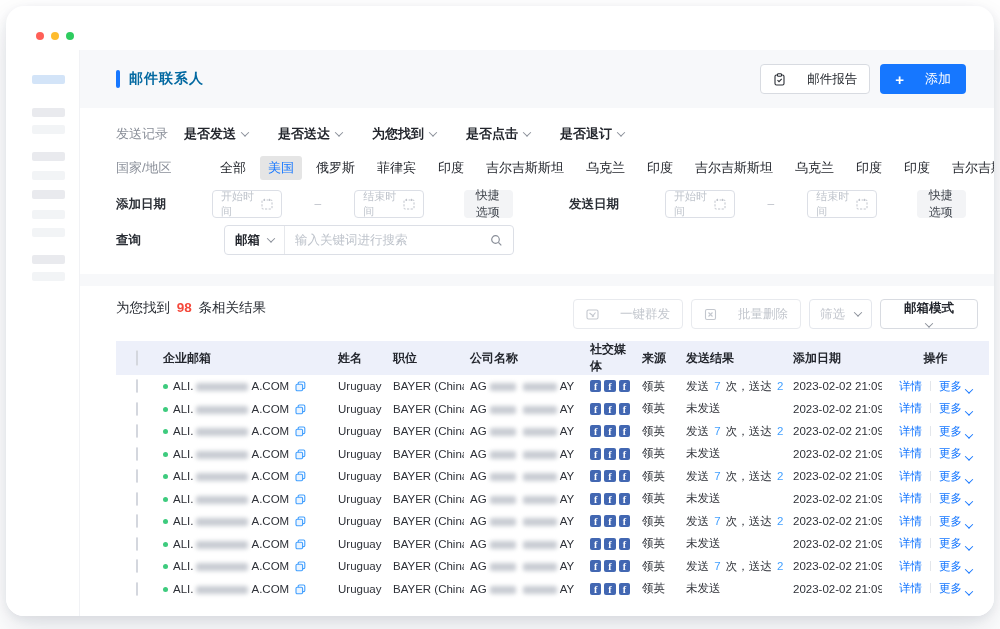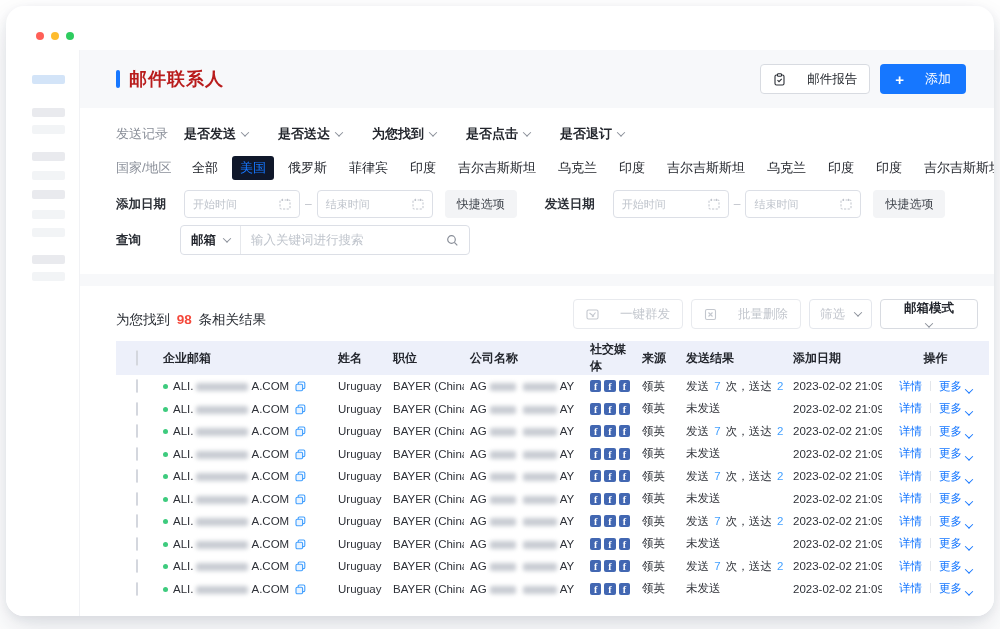--- a/index.html
+++ b/index.html
@@ -11,61 +11,61 @@
   .dot.r{background:#ff5f57}.dot.y{background:#febc2e}.dot.g{background:#2ecc5f}
 
   .sidebar { position:absolute; left:0; top:44px; bottom:0; width:73px; background:#fff; }
   .sbar { position:absolute; left:26px; width:33px; height:9px; border-radius:2px; }
 
   .main { position:absolute; left:73px; top:44px; right:0; bottom:0; background:#f7f8fa; border-left:1px solid #f1f2f5;
           display:flex; flex-direction:column; }
 
   .titlebar { height:58px; display:flex; align-items:center; padding:0 28px 0 36px; flex:none; }
   .taccent { width:4px; height:18px; background:#1677ff; border-radius:2px; margin-right:9px; }
-  .ptitle { font-size:18px; font-weight:bold; color:#b91c1c; letter-spacing:1px; }
+  .ptitle { font-size:14px; font-weight:bold; color:#0369a1; letter-spacing:1px; }
   .hspacer { margin-left:auto; }
   .btn { display:inline-flex; align-items:center; gap:21px; height:30px; padding:0 12px; border-radius:4px;
          font-size:12.5px; cursor:pointer; border:1px solid transparent; background:#fff; }
   .btn.ghost { border-color:#d8dbe1; color:#1f2329; }
   .btn.primary { background:#1677ff; color:#fff; padding:0 14px; margin-left:10px; font-size:13px; }
   .plus { font-size:15px; font-weight:bold; line-height:1; }
 
   .card { background:#fff; }
   .card1 { flex:none; padding:10px 28px 16px 36px; }
   .frow { display:flex; align-items:center; min-height:32px; }
-  .frow.r2 { min-height:36px; }
+  .frow.r2 { min-height:36px;gap:28px; }
   .flabel { width:64px; flex:none; font-size:13px; color:#8a8f99; }
   .flabel.dark { color:#2b2f36; font-weight:bold; font-size:12.5px; }
   .ddrow { display:flex; gap:30px; margin-left:4px; }
   .dditem { display:inline-flex; align-items:center; gap:6px; font-size:13px; color:#23262d; font-weight:bold; cursor:pointer; }
   .chev { width:6px; height:6px; border-right:1.4px solid #8a8f99; border-bottom:1.4px solid #8a8f99;
           transform:rotate(45deg) translate(-1px,-1px); display:inline-block; }
   .chev.blue { border-color:#1677ff; }
   .chips { display:flex; align-items:center; gap:6px; margin-left:4px; flex:1; }
   .chip { font-size:13px; color:#23262d; padding:3px 8px; border-radius:3px; cursor:pointer; white-space:nowrap; }
-  .chip.on { color:#1677ff; background:#0f172a; }
+  .chip.on { color:#1677ff; background:#e5e5e5; }
 
   .dinput { display:inline-flex; align-items:center; justify-content:space-between; width:116px; height:28px; border:1px solid #dcdfe6;
             border-radius:4px; padding:0 8px; background:#fff; }
   .dinput .ph { font-size:11px; color:#bfc4cc; }
   .dash { color:#c0c4cc; margin:0 5px; font-size:12px; }
   .quick { height:28px; display:inline-flex; align-items:center; padding:0 12px; background:#f3f4f6; border-radius:4px;
            font-size:12px; color:#3f444c; margin-left:12px; cursor:pointer; }
   .glabel { width:64px; flex:none; font-size:12.5px; color:#2b2f36; font-weight:bold; margin-left:28px; }
 
-  .qbox { display:flex; align-items:center; height:30px; width:290px; border:1px solid #dcdfe6; border-radius:4px; background:#fff; margin-left:0; }
+  .qbox { display:flex; align-items:center; height:30px; width:290px; border:1px solid #dcdfe6; border-radius:4px; background:#fff; margin-left:16px; }
   .qsel { display:flex; align-items:center; gap:8px; padding:0 10px; height:100%; border-right:1px solid #e6e8ec;
           font-size:12.5px; color:#23262d; font-weight:bold; cursor:pointer; }
   .qinput { flex:1; display:flex; align-items:center; justify-content:space-between; padding:0 10px; }
   .qinput .ph { font-size:12.5px; color:#bfc4cc; }
 
   .gap { height:12px; background:#f7f8fa; flex:none; }
 
   .card2 { flex:1; padding:13px 12px 0 36px; display:flex; flex-direction:column; }
-  .resrow { display:flex; align-items:flex-end; margin-bottom:12px; padding-right:4px; }
+  .resrow { display:flex; align-items:flex-start; margin-bottom:12px; padding-right:4px; }
   .summary { font-size:13.5px; color:#2b2f36; }
   .summary .cnt { color:#f5483b; margin:0 3px; font-weight:bold; }
   .btn.dis { border-color:#e8eaee; color:#c3c7ce; cursor:default; }
   .selbtn { display:inline-flex; align-items:center; justify-content:space-between; height:30px; border:1px solid #e4e7ed;
             border-radius:4px; padding:0 10px; background:#fff; cursor:pointer; }
   .selbtn.filter { width:63px; margin-left:8px; color:#c0c4cc; font-size:12.5px; }
   .selbtn.mode { width:98px; margin-left:8px; border-color:#d8dbe1; font-size:12.5px; color:#23262d; font-weight:bold;flex-direction:column; }
   .rbtns { margin-left:auto; display:flex; align-items:center; }
   .rbtns .btn { margin-left:8px; }
 

